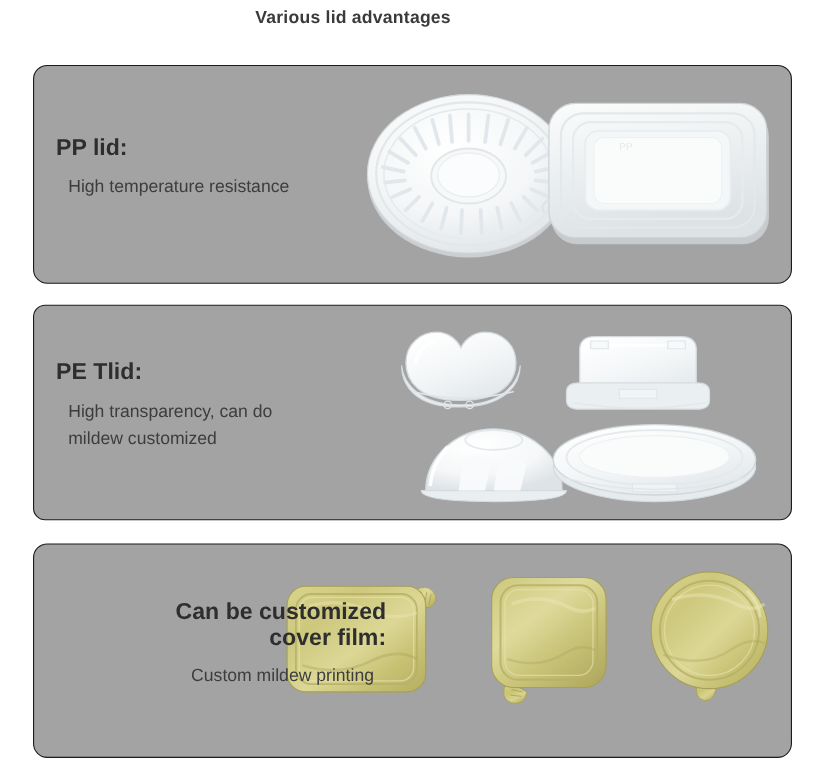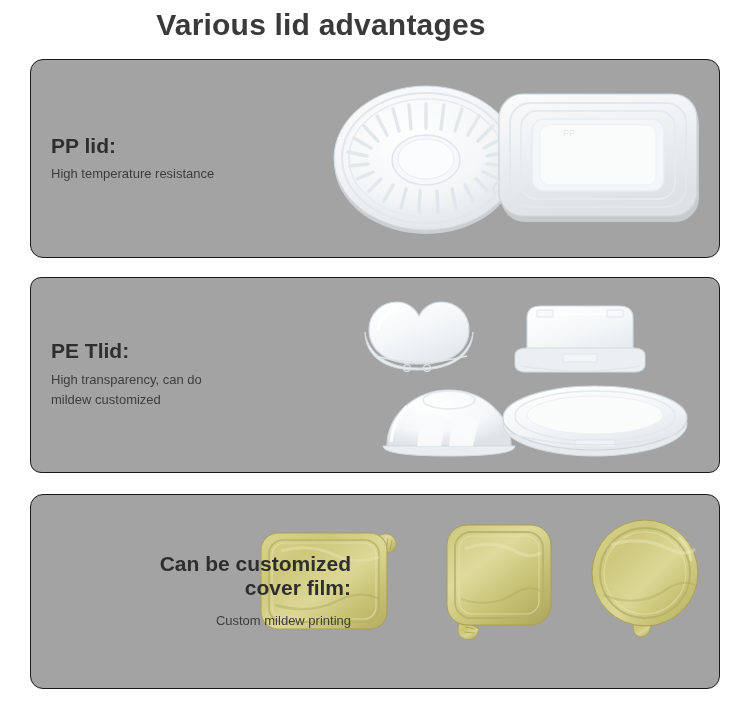--- a/index.html
+++ b/index.html
@@ -15,21 +15,21 @@
     overflow: hidden;
     position: relative;
   }
 
   .page-title {
     position: absolute;
     top: 8px;
     left: 0;
     width: 642px;
     text-align: center;
-    font-size: 30px;
+    font-size: 16px;
     font-weight: bold;
     letter-spacing: 0.2px;
     color: #3a3a3a;
   }
 
   .panel {
     position: absolute;
     left: 30px;
     width: 690px;
     border: 1.4px solid #1b1b1b;
@@ -51,25 +51,25 @@
   }
   .panel-heading {
     font-size: 21px;
     font-weight: bold;
     color: #2e2e2e;
     line-height: 1.18;
     margin: 0 0 6px 0;
     white-space: pre-line;
   }
   .panel-desc {
-    font-size: 13px;
+    font-size: 16px;
     font-weight: normal;
     color: #3d3d3d;
     line-height: 1.55;
-    margin: 0;
+    margin: 11px;
     white-space: pre-line;
   }
   #panel-3 .panel-text { top: 50%; text-align: right; }
   #panel-3 .panel-desc { margin-left: 6px; margin-top: 10px; }
 
   .art {
     position: absolute;
     top: 0;
     left: 0;
     width: 690px;

